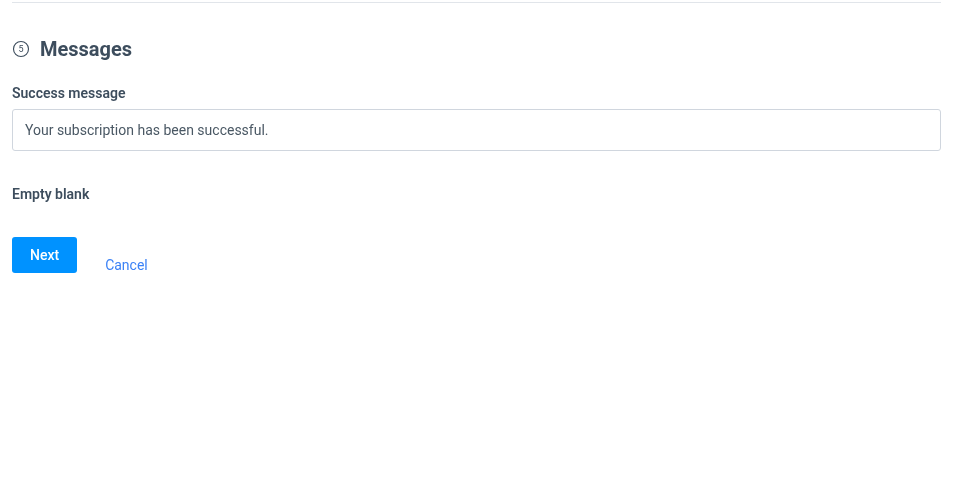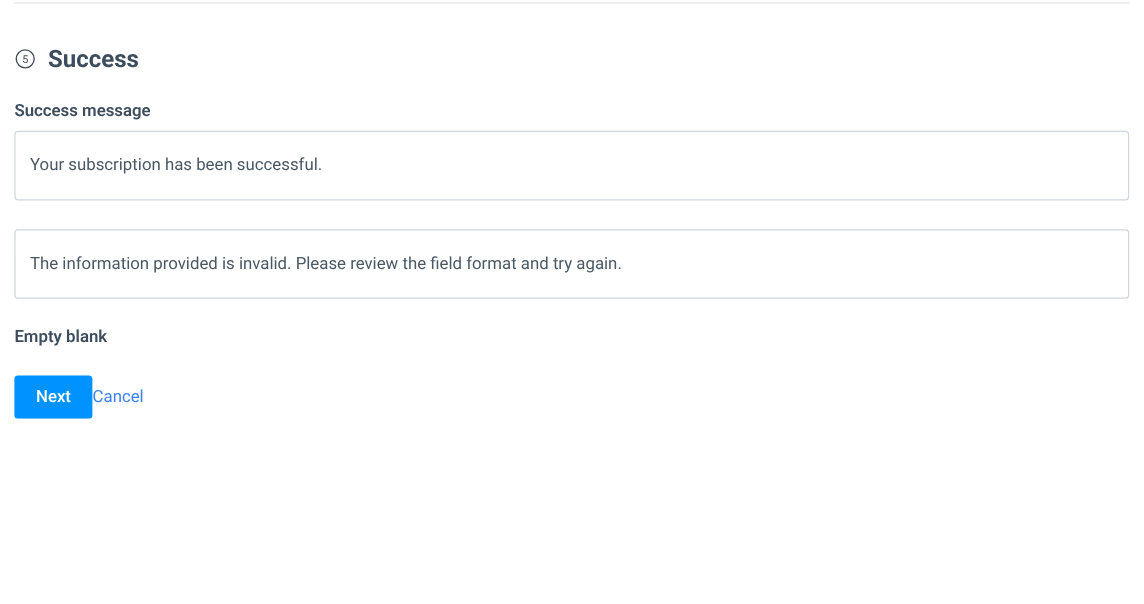--- a/index.html
+++ b/index.html
@@ -36,43 +36,44 @@
     .step-icon svg {
       width: 18px;
       height: 18px;
     }
     .section-title {
       font-size: 20px;
       font-weight: 700;
       color: #3d4d5d;
     }
     .field-group {
-      margin-bottom: 24px;
+      margin-bottom: 35px;
     }
     .field-label {
       display: block;
       font-size: 14px;
       font-weight: 600;
       color: #3d4d5d;
       margin-bottom: 8px;
     }
     .text-input {
       width: 100%;
       height: 42px;
-      padding: 28px 12px;
+      padding: 4px 12px;
       font-size: 14px;
       color: #4a5864;
       border: 1px solid #d0d6de;
       border-radius: 3px;
       background: #fff;
       font-family: inherit;
     }
     .actions {
       display: flex;
-      align-items: center;
+      align-items: flex-end;
+      gap: 28px;
       margin-top: 2px;
     }
     .btn-primary {
       background: #0092ff;
       color: #fff;
       border: none;
       border-radius: 3px;
       padding: 10px 18px;
       font-size: 14px;
       font-weight: 500;
@@ -94,30 +95,29 @@
 
 <div class="divider"></div>
 
 <div class="section-header">
   <span class="step-icon">
     <svg viewBox="0 0 24 24" fill="none" stroke="currentColor" stroke-width="1.5">
       <circle cx="12" cy="12" r="10"></circle>
       <text x="12" y="16.5" text-anchor="middle" font-size="12" fill="currentColor" stroke="none" font-family="inherit">5</text>
     </svg>
   </span>
-  <h2 class="section-title">Success</h2>
+  <h2 class="section-title">Messages</h2>
 </div>
 
 <div class="field-group">
   <label class="field-label">Success message</label>
   <input type="text" class="text-input" value="Your subscription has been successful." style="">
 </div>
 
 <div class="field-group">
-  <input type="text" class="text-input" value="The information provided is invalid. Please review the field format and try again." style="">
 </div>
 
 <div class="field-group">
 </div>
 
 <div class="field-group">
   <label class="field-label">Empty blank</label>
 </div>
 
 <div class="actions">

